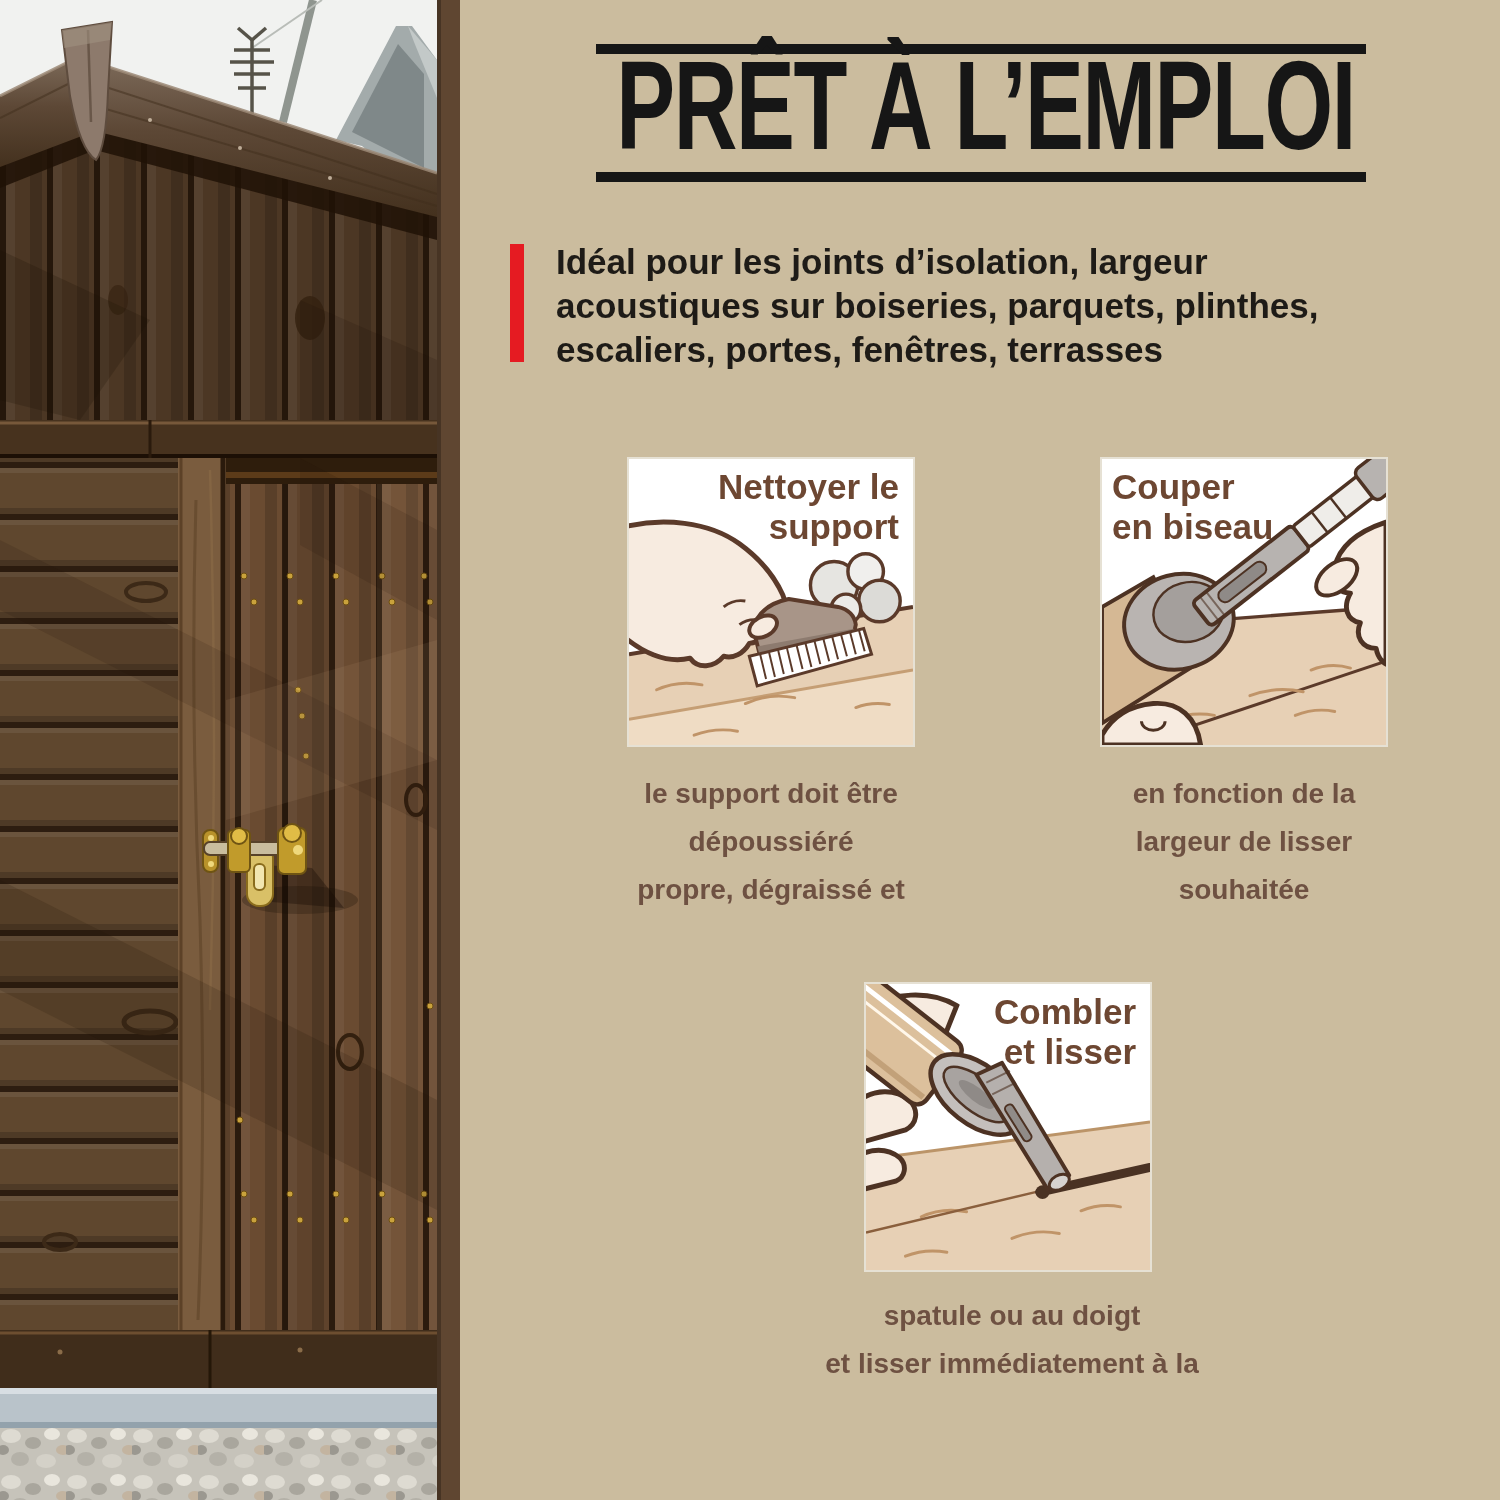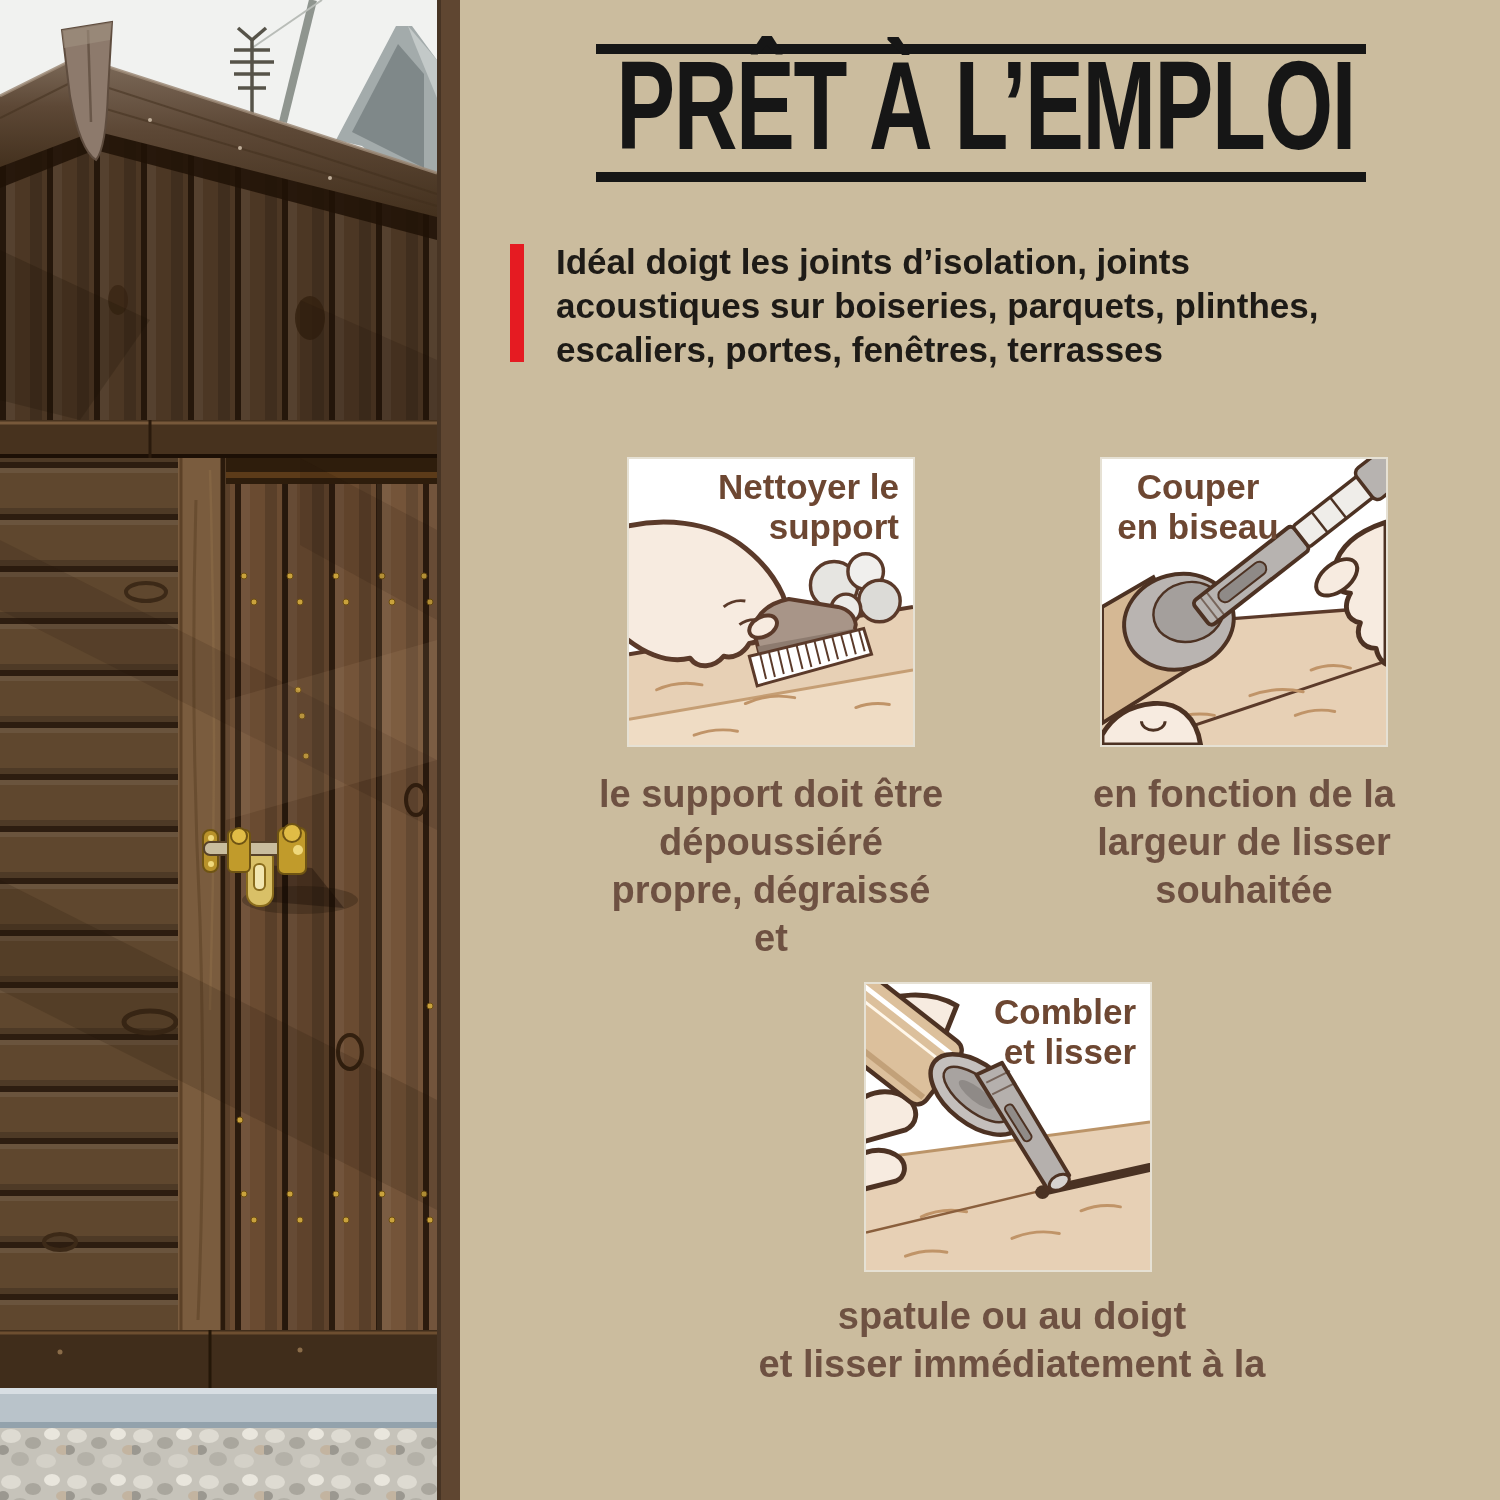--- a/index.html
+++ b/index.html
@@ -24,22 +24,22 @@
          color:var(--intro-text,#1e1b17);}
   .card{position:absolute;width:288px;height:290px;background:var(--card-bg,#fff);
         border:2px solid var(--card-border,#e6e1d4);box-sizing:border-box;}
   .card1{left:627px;top:457px;padding-left:16px;}
   .card2{left:1100px;top:457px;}
   .card3{left:864px;top:982px;}
   .card svg{position:absolute;left:0;top:0;width:100%;height:100%;}
   .card-label{position:absolute;font-size:35px;line-height:40px;font-weight:bold;
               color:var(--step-label-brown,#6d4732);z-index:2;}
   .label-tr{right:14px;top:8px;text-align:right;}
-  .label-tl{left:10px;top:8px;width:172px;text-align:center;}
-  .caption{position:absolute;font-size:38px;line-height:48px;font-weight:bold;
+  .label-tl{left:10px;top:8px;width:172px;text-align:left;}
+  .caption{position:absolute;font-size:28px;line-height:48px;font-weight:bold;
            text-align:center;color:var(--caption-brown,#6e5142);}
   .cap1{left:590px;top:770px;width:362px;}
   .cap2{left:1063px;top:770px;width:362px;}
   .cap3{left:652px;top:1292px;width:720px;}
 </style>
 </head>
 <body>
 
 <div class="page">
 
@@ -224,21 +224,21 @@
   </svg>
 
   <div class="divider"></div>
 
   <div class="rule rule-top"></div>
   <h1 class="title"><span>PRÊT À L’EMPLOI</span></h1>
   <div class="rule rule-bottom"></div>
 
   <div class="accent-bar"></div>
   <div class="intro">
-    <div>Idéal doigt les joints d’isolation, joints</div>
+    <div>Idéal pour les joints d’isolation, largeur</div>
     <div>acoustiques sur boiseries, parquets, plinthes,</div>
     <div>escaliers, portes, fenêtres, terrasses</div>
   </div>
 
   <section class="card card1">
     <svg viewBox="0 0 288 290">
       <polygon points="0,198 288,150 288,214 0,264" fill="#e7d0b5"></polygon>
       <polygon points="0,264 288,214 288,290 0,290" fill="#efdcc4"></polygon>
       <path d="M0,198 L288,150" stroke="#5b3a2a" stroke-width="4" fill="none"></path>
       <path d="M0,264 L288,214" stroke="#c59e74" stroke-width="3" fill="none"></path>

